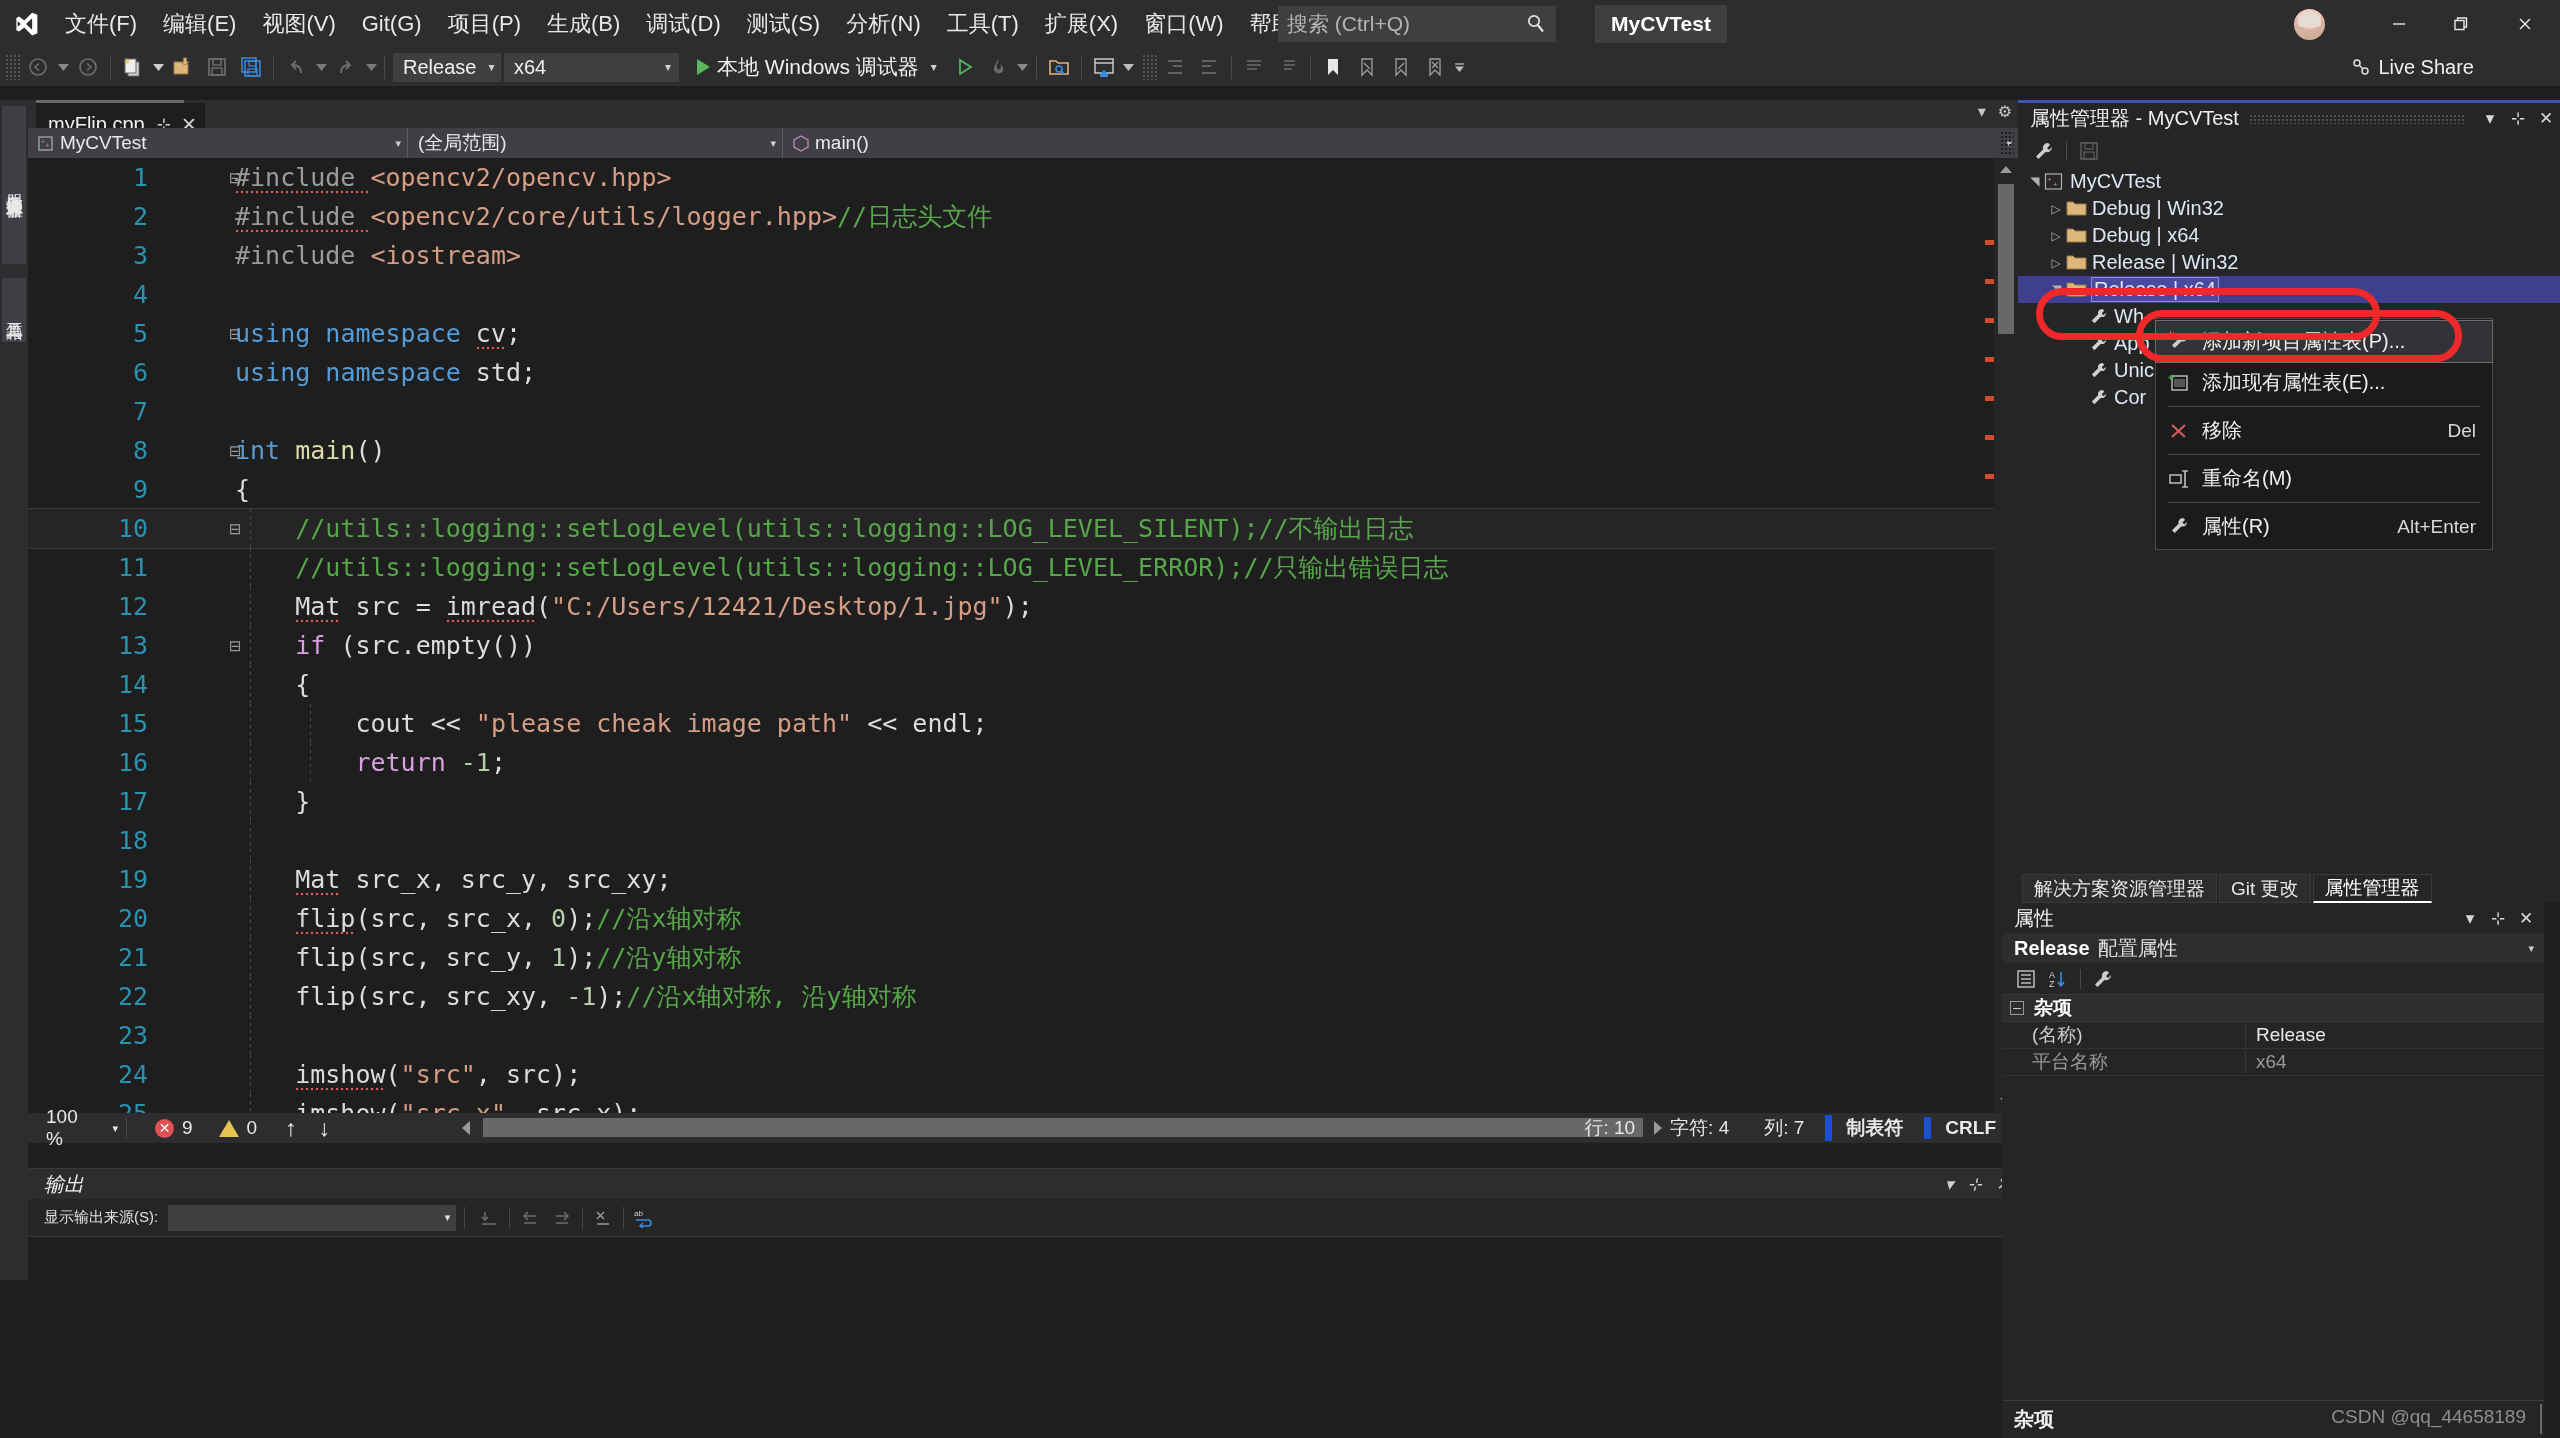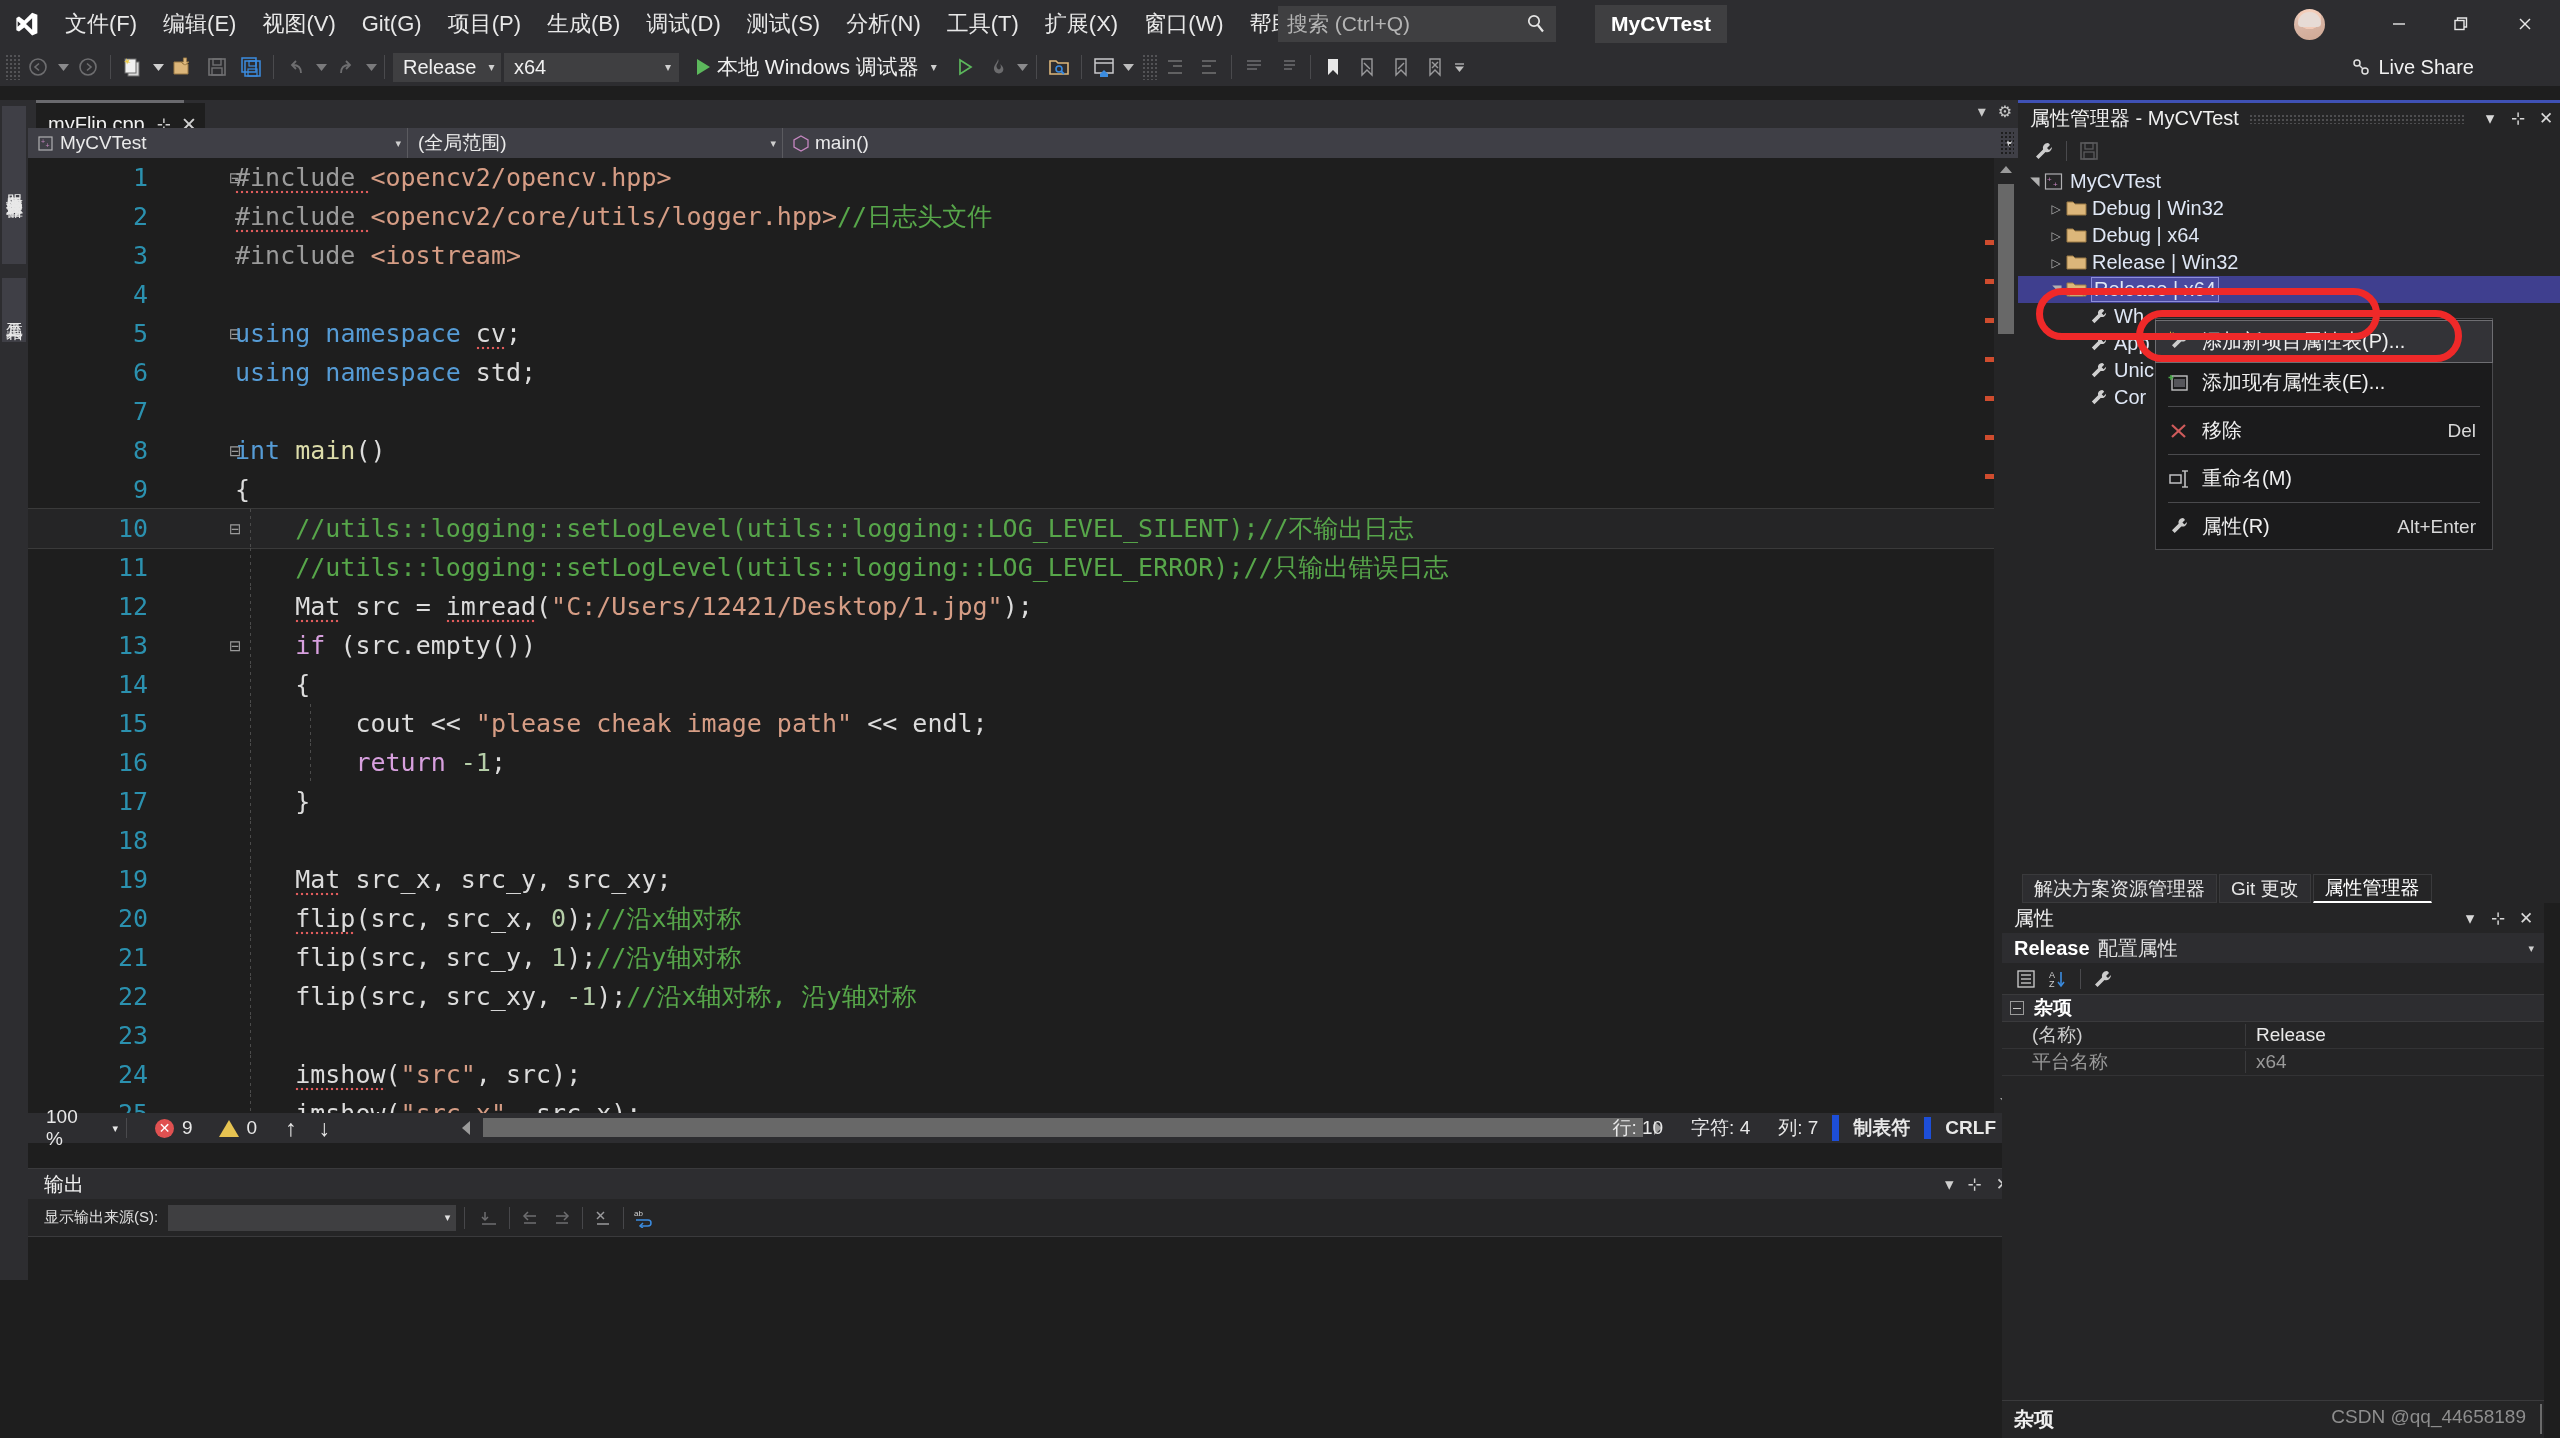--- a/index.html
+++ b/index.html
@@ -205,31 +205,31 @@
     color: #fff; font-size: 14px; line-height: 19px; text-align: center; margin-right: 8px;
   }
   .warn-tri {
     width: 0; height: 0; border-left: 10px solid transparent; border-right: 10px solid transparent;
     border-bottom: 17px solid #e6c351; margin-right: 8px; position: relative;
   }
   .hscroll {
     position: absolute; left: 455px; top: 5px; width: 1160px; height: 19px; background: #3e3e42;
   }
   .hscroll-thumb { position: absolute; left: 0; top: 0; width: 1160px; height: 19px; background: #686868; }
-  .es-right { position: absolute; right: 8px; display: flex; align-items: center; gap: 0; }
+  .es-right { position: absolute; right: 8px; display: flex; align-items: center; gap: 7px; }
   .es-cell { font-size: 19px; color: #e8e8e8; padding: 0 14px; }
   .es-cell.box { border-left: 7px solid #1d4ed8; font-weight: bold; }
 
   
   .output-panel {
     position: absolute; top: 1168px; left: 28px; width: 1990px; height: 270px;
     background: #1e1e1e; border-top: 1px solid #3a3a3c;
   }
   .op-header {
-    position: relative; height: 30px; background: #2d2d30; display: flex; align-items: center;
+    position: relative; height: 30px; background: #2d2d30; display: flex; align-items: center; font-style: italic;
   }
   .op-title { font-size: 20px; color: #f0f0f0; padding-left: 16px; }
   .op-hdr-right { position: absolute; right: 8px; display: flex; align-items: center; gap: 14px; }
   .op-hdr-right span { font-size: 17px; color: #cfcfcf; }
   .op-toolbar {
     position: relative; height: 38px; background: #252526; display: flex; align-items: center;
     border-bottom: 1px solid #3a3a3c;
   }
   .op-label { font-size: 15px; color: #e0e0e0; padding-left: 16px; margin-right: 10px; }
   .op-combo {

